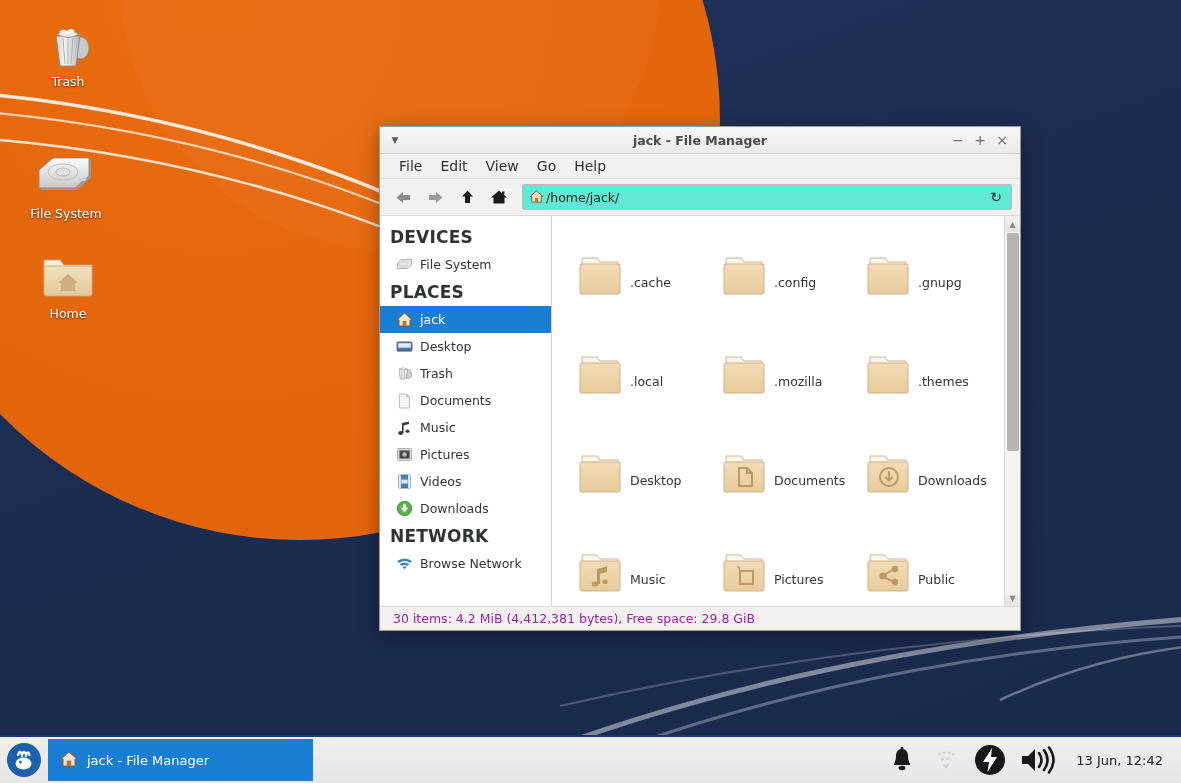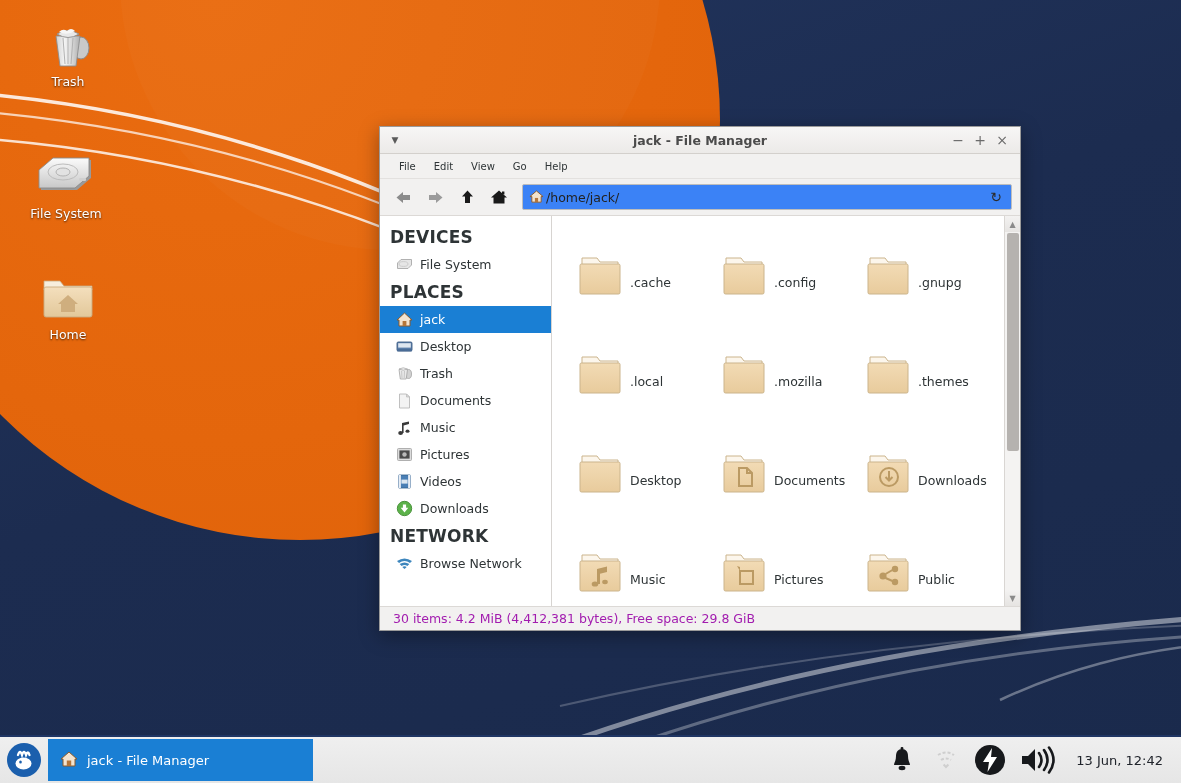--- a/index.html
+++ b/index.html
@@ -86,21 +86,21 @@
   .menubar {
     height: 25px;
     background: #f2f1f0;
     display: flex; align-items: center;
     padding-left: 10px;
     border-bottom: 1px solid #e3e1df;
     flex: 0 0 auto;
   }
   .menu-item {
     padding: 3px 9px; cursor: pointer;
-    font-size: 10px; color: #2e3436;
+    font-size: 14px; color: #2e3436;
     border-radius: 2px;
     text-align: center;
   }
 
   .toolbar {
     height: 36px;
     background: #f2f1f0;
     display: flex; align-items: center;
     padding: 0 8px;
     gap: 2px;
@@ -108,21 +108,21 @@
   }
   .tool-btn {
     width: 30px; height: 26px;
     display: flex; align-items: center; justify-content: center;
     cursor: pointer; border-radius: 3px;
   }
   .pathbar {
     flex: 1;
     height: 26px;
     margin-left: 6px;
-    background: #3b82f6;
+    background: #5eead4;
     border: 1px solid #bdbdbd;
     border-radius: 2px;
     display: flex; align-items: center;
     padding: 0 6px;
   }
   .pathbar .path-text {
     flex: 1; font-size: 12.5px; color: #222; margin-left: 2px;
   }
   .reload { width: 18px; text-align: center; cursor: pointer; color: #2b2b2b; font-size: 14px; }
 
@@ -290,21 +290,21 @@
         <path d="M6 20 L20 8 L56 8 L56 26 L42 38 L6 38 Z" fill="#9a9a9a"></path>
         <path d="M4 18 L18 6 L54 6 L54 24 L40 36 L4 36 Z" fill="url(#gDisk)" stroke="#8b8b8b" stroke-width="0.9"></path>
         <ellipse cx="28" cy="20" rx="15" ry="8" fill="none" stroke="#bcbcbc" stroke-width="1"></ellipse>
         <ellipse cx="28" cy="20" rx="7" ry="4" fill="#e2e2e2" stroke="#b3b3b3"></ellipse>
         <rect x="44" y="26" width="7" height="3" rx="1" fill="#cfcfcf"></rect>
       </svg>
     </span>
     <span class="label">File System</span>
   </div>
 
-  <div class="desk-icon" style="left:20px; top:273px;">
+  <div class="desk-icon" style="left:20px; top:252px;">
     <span class="glyph">
       <svg width="58" height="50" viewBox="0 0 58 50">
         <defs>
           <linearGradient id="gFold" x1="0" y1="0" x2="0" y2="1">
             <stop offset="0" stop-color="#f4dfbd"></stop>
               <stop offset="1" stop-color="#e2c89a"></stop>
           </linearGradient>
         </defs>
         <path d="M5 8 h16 l4 5 h28 v4 H5 Z" fill="#f7eedd" stroke="#c9ab80" stroke-width="0.8"></path>
         <rect x="5" y="14" width="48" height="30" rx="2" fill="url(#gFold)" stroke="#c9ab80" stroke-width="0.9"></rect>

